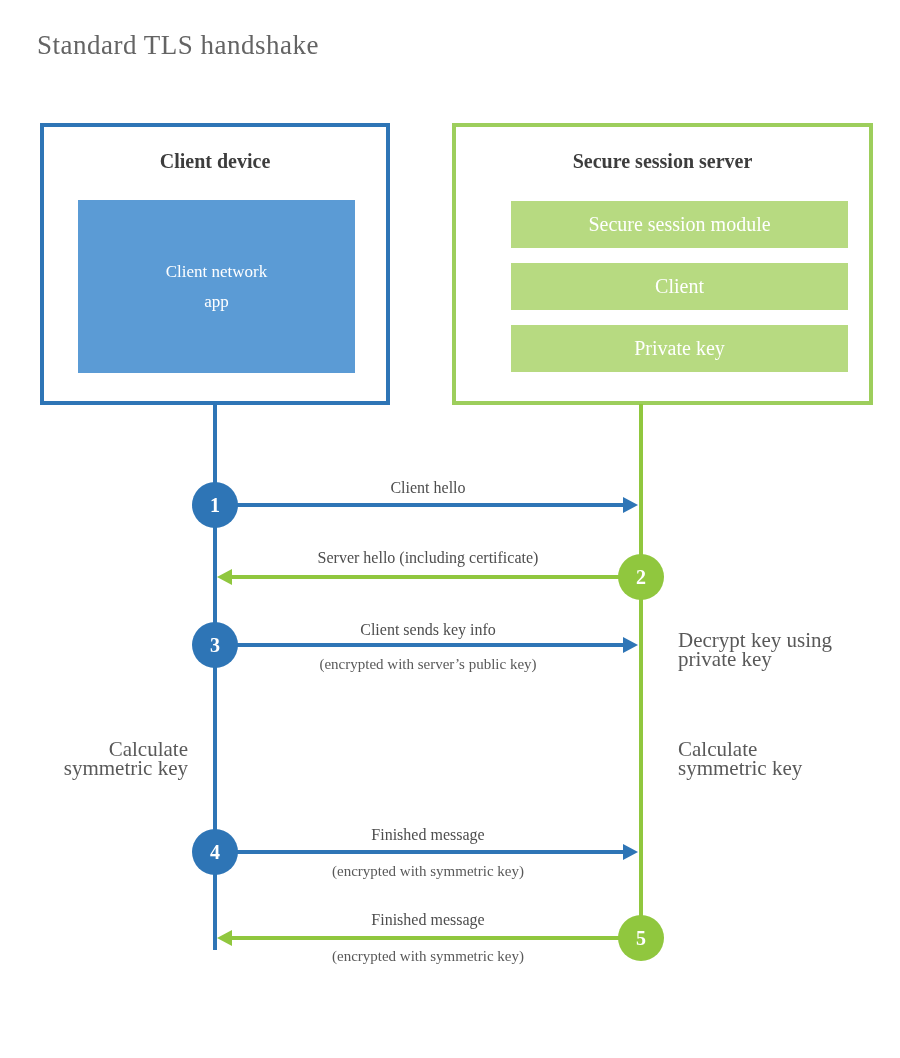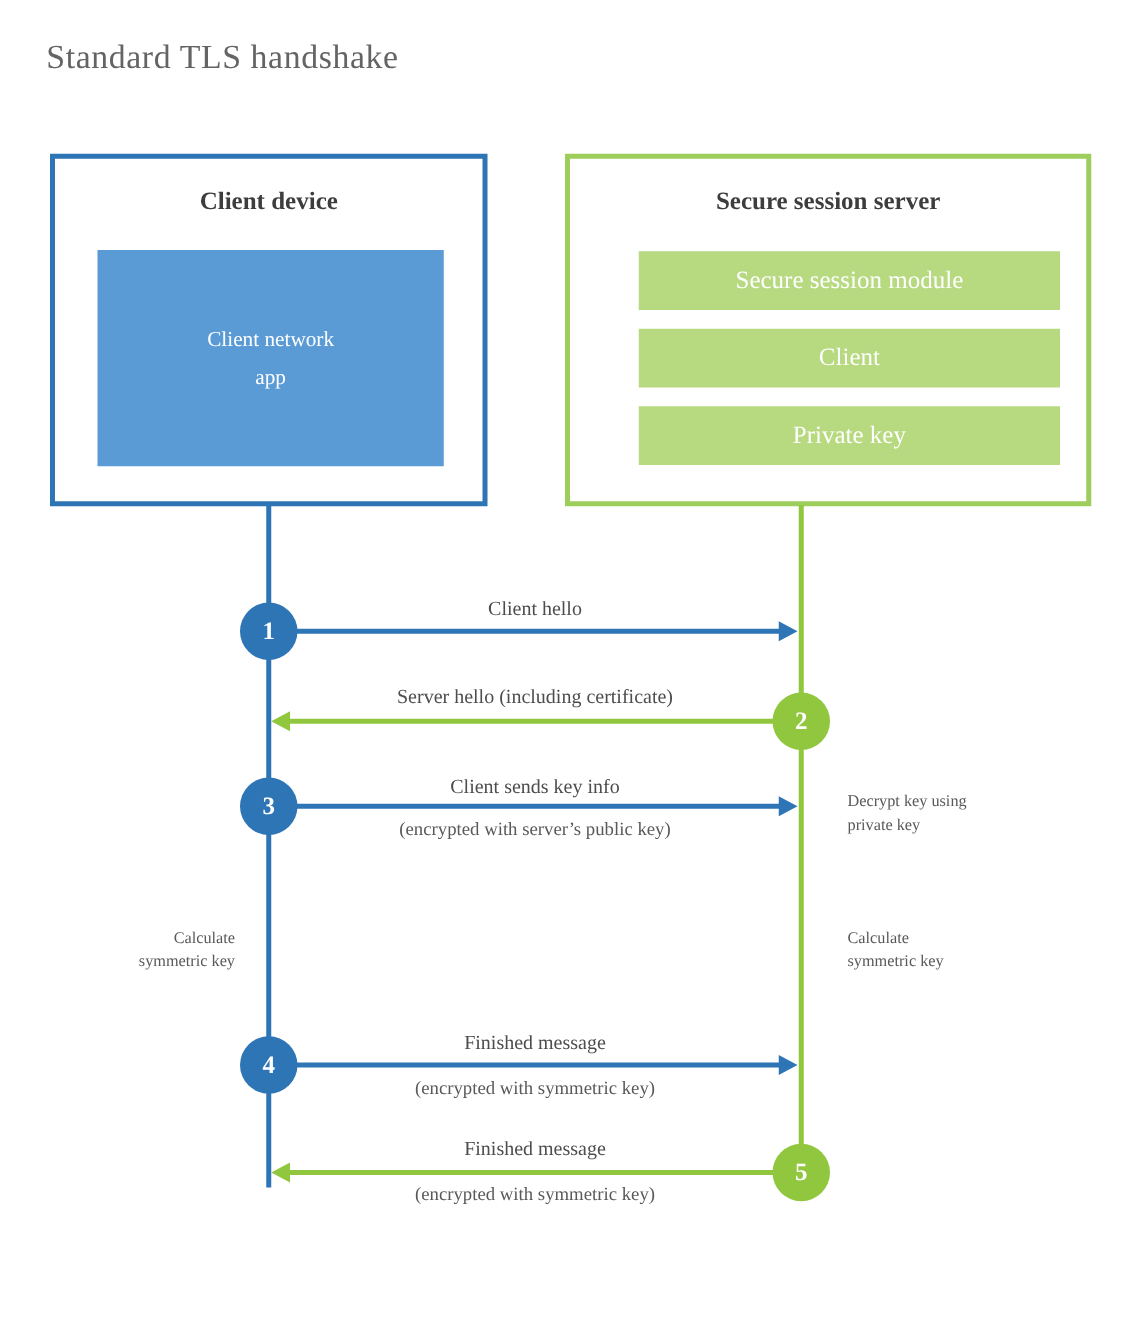--- a/index.html
+++ b/index.html
@@ -51,21 +51,21 @@
     color:#fff;font-size:20px;font-weight:700;
   }
   .circle.blue{background:var(--blue);}
   .circle.green{background:var(--green);}
   .msg{
     position:absolute;left:215px;width:426px;text-align:center;
     font-size:16px;line-height:1.05;color:var(--label-text);
   }
   .msg.sub{font-size:15px;color:var(--muted-text);}
   .note{
-    position:absolute;font-size:13px;line-height:19px;color:var(--muted-text);
+    position:absolute;font-size:21px;line-height:19px;color:var(--muted-text);
   }
 </style>
 </head>
 <body>
 
 <div class="canvas">
 
   <div class="title">Standard TLS handshake</div>
 
   <div class="device-box client-box">

